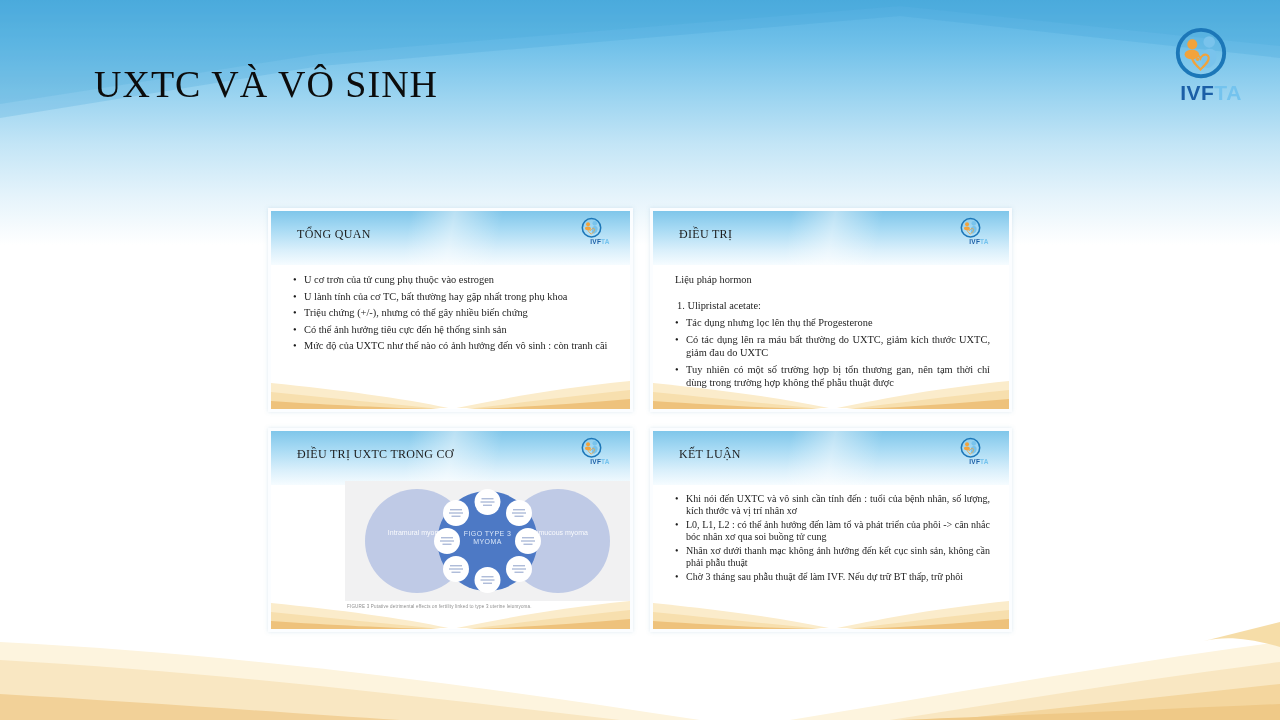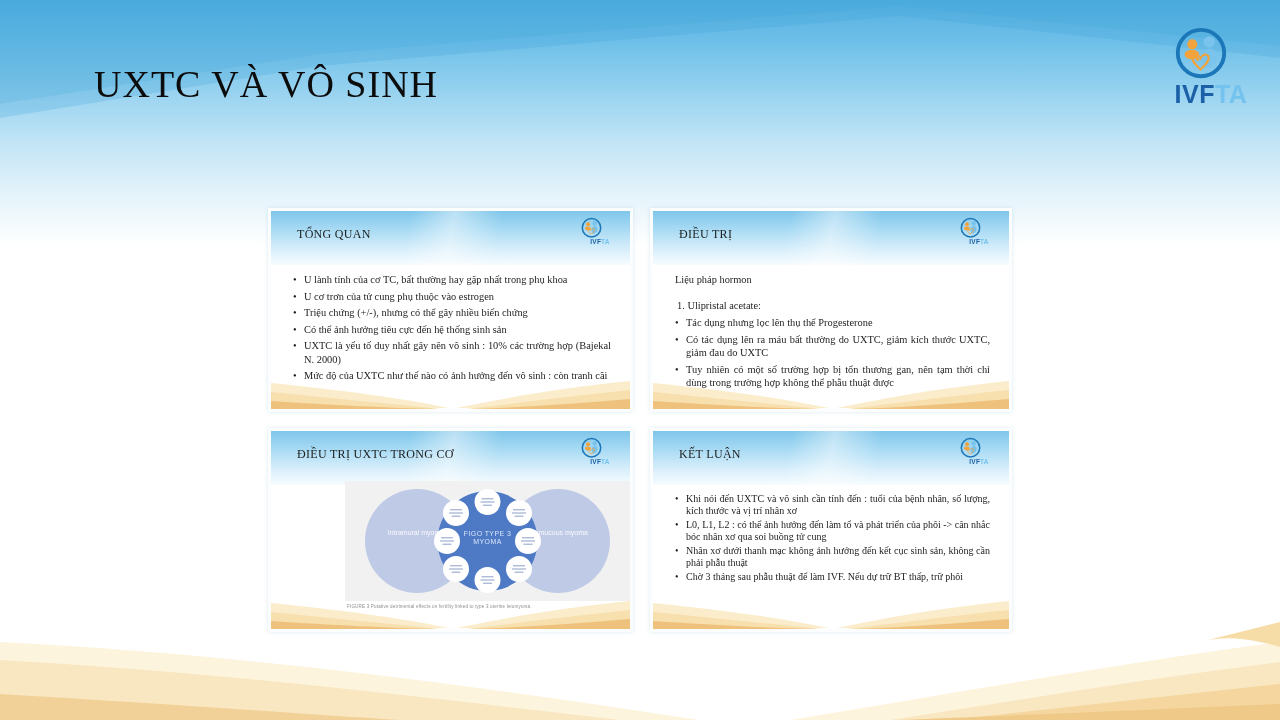--- a/index.html
+++ b/index.html
@@ -13,21 +13,21 @@
   .top-swoosh { position:absolute; left:0; top:0; }
   .bottom-waves { position:absolute; left:0; bottom:0; }
 
   .slide-title {
     position:absolute; left:94px; top:62px;
     font-size:38px; letter-spacing:1px; color:#0c0c0c; font-weight:400;
   }
 
   
   .brand { position:absolute; top:26px; right:30px; width:78px; text-align:center; }
-  .brand-text { font-family:"Liberation Sans", sans-serif; font-weight:bold; font-size:25px; letter-spacing:.5px; line-height:1; margin-top:-2px; }
+  .brand-text { font-family:"Liberation Sans", sans-serif; font-weight:bold; font-size:21px; letter-spacing:.5px; line-height:1; margin-top:-2px; }
   .brand-ivf { color:#1b5fa7; } .brand-ta { color:#74c3ee; }
 
   
   .card {
     position:absolute; width:365px; height:204px; background:#ffffff;
     border:3px solid #fbfdff; box-sizing:border-box; overflow:hidden;
     box-shadow:0 0 4px rgba(120,170,200,.25);
   }
   .card-1 { left:268px; top:208px; }
   .card-2 { left:650px; top:208px; width:362px; }
@@ -130,25 +130,24 @@
       <div class="card-title">TỔNG QUAN</div>
       <div class="card-logo">
         <svg width="23" height="23" viewBox="0 0 60 60">
             <use href="#ivfta-mark"></use>
           </svg>
         <div class="brand-text"><span class="brand-ivf">IVF</span><span class="brand-ta">TA</span></div>
       </div>
     </div>
     <div class="card-body">
       <ul class="bullets">
+        <li>U cơ trơn của tử cung phụ thuộc vào estrogen</li>
         <li>U lành tính của cơ TC, bất thường hay gặp nhất trong phụ khoa</li>
-        <li>U cơ trơn của tử cung phụ thuộc vào estrogen</li>
         <li>Triệu chứng (+/-), nhưng có thể gây nhiều biến chứng</li>
         <li>Có thể ảnh hưởng tiêu cực đến hệ thống sinh sản</li>
-        <li>UXTC là yếu tố duy nhất gây nên vô sinh : 10% các trường hợp (Bajekal N. 2000)</li>
         <li>Mức độ của UXTC như thế nào có ảnh hưởng đến vô sinh : còn tranh cãi</li>
       </ul>
     </div>
     <svg class="card-wave" width="360" height="32" viewBox="0 0 360 32" preserveAspectRatio="none">
       <path d="M0,6 C70,13 130,21 178,31 L0,31 Z" fill="#fbeccb"></path>
       <path d="M0,15 C60,21 120,27 170,32 L0,32 Z" fill="#f7dfae"></path>
       <path d="M0,24 C60,28 120,31 165,32 L0,32 Z" fill="#eec27c"></path>
       <path d="M360,4 C290,11 240,20 186,31 L360,31 Z" fill="#fbeccb"></path>
       <path d="M360,13 C300,19 250,26 196,32 L360,32 Z" fill="#f7dfae"></path>
       <path d="M360,22 C310,26 260,30 205,32 L360,32 Z" fill="#eec27c"></path>

